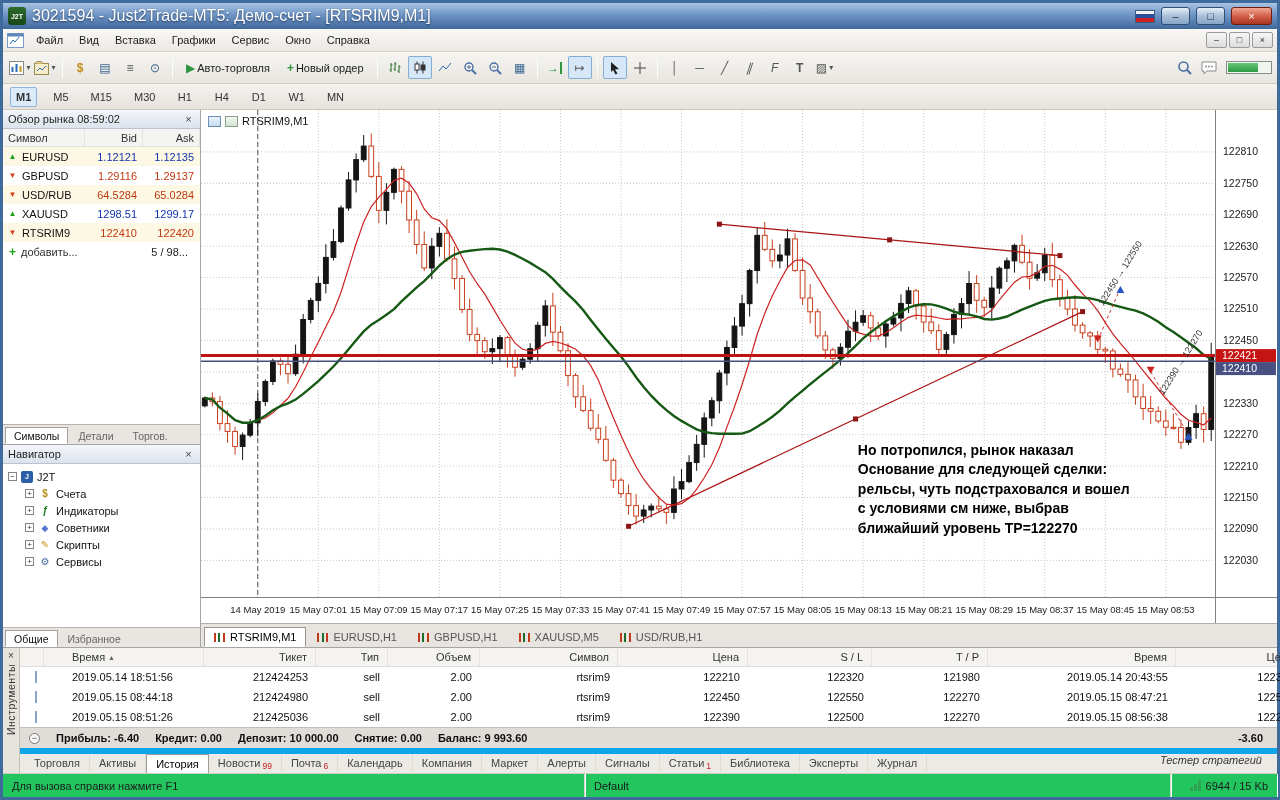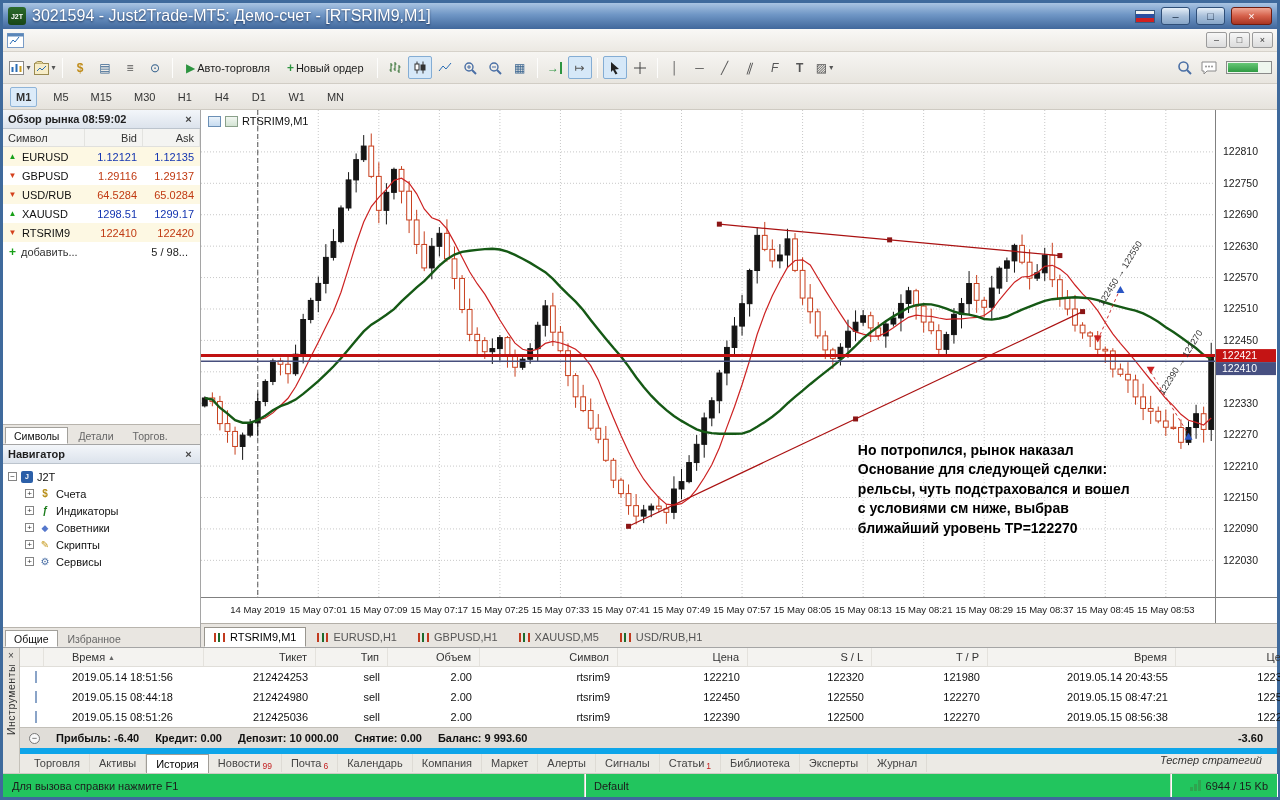--- a/index.html
+++ b/index.html
@@ -53,21 +53,21 @@
 .tfbar { height:26px; flex:0 0 26px; display:flex; align-items:center; gap:10px; padding:0 7px;
   background:linear-gradient(#f4f2ef,#e6e3dd); border-bottom:1px solid #cecac2; }
 .tf { min-width:27px; height:20px; padding:0 5px; display:flex; align-items:center; justify-content:center;
   border:1px solid transparent; border-radius:2px; color:#333; }
 .tf.pressed { background:#dcebf9; border-color:#8fb4d8; font-weight:bold; }
 
 
 .main { flex:1; display:flex; min-height:0; background:#fff; }
 .left-col { width:198px; flex:0 0 198px; border-right:1px solid #a5a5a5; display:flex; flex-direction:column; background:#fff; }
 .panel-head { height:19px; flex:0 0 19px; background:linear-gradient(#f3f6fa,#dce3ec); border-bottom:1px solid #bcc4cd;
-  display:flex; align-items:center; padding:8px 5px; color:#1e1e1e;font-weight:bold; }
+  display:flex; align-items:center; padding:8px 5px; color:#1e1e1e; }
 .ph-close { margin-left:auto; width:13px; text-align:center; color:#444; font-size:11px; }
 
 .mw { height:335px; flex:0 0 335px; display:flex; flex-direction:column; border-bottom:1px solid #a5a5a5; }
 .mw-colhead { display:grid; grid-template-columns:82px 58px 1fr; height:18px; flex:0 0 18px; background:#f4f4f2; border-bottom:1px solid #e0e0de; color:#333; }
 .mw-colhead span { padding:0 5px; display:flex; align-items:center; border-right:1px solid #e3e3e0; }
 .mw-colhead span.r { justify-content:flex-end; }
 .mw-row { display:grid; grid-template-columns:19px 63px 58px 1fr; height:19px; align-items:center; }
 .mw-row.cream { background:#fdf8e3; }
 .mw-ico { text-align:center; font-size:8px; }
 .mw-ico.up { color:#18a018; } .mw-ico.down { color:#d4401c; }
@@ -162,20 +162,29 @@
     <span class="cap">□</span>
     <span class="cap close">×</span>
   </div>
 
   <div class="menubar">
     <svg class="child-icon" viewBox="0 0 17 15">
         <rect x="0.5" y="0.5" width="16" height="14" fill="#fff" stroke="#7a9cc6"></rect>
         <rect x="0.5" y="0.5" width="16" height="3" fill="#5a86b8"></rect>
         <path d="M3 11l3-4 2 2 4-5" stroke="#2a6db5" fill="none"></path>
       </svg>
+    <div id="menu-items" style="display:flex">
+        <span class="menu-item">Файл</span>
+        <span class="menu-item">Вид</span>
+        <span class="menu-item">Вставка</span>
+        <span class="menu-item">Графики</span>
+        <span class="menu-item">Сервис</span>
+        <span class="menu-item">Окно</span>
+        <span class="menu-item">Справка</span>
+      </div>
     <div class="child-controls">
       <span class="mini-cap">–</span>
       <span class="mini-cap">□</span>
       <span class="mini-cap">×</span>
     </div>
   </div>
 
   <div class="toolbar">
     <span class="tb">
       <svg width="15" height="14" viewBox="0 0 15 14">

